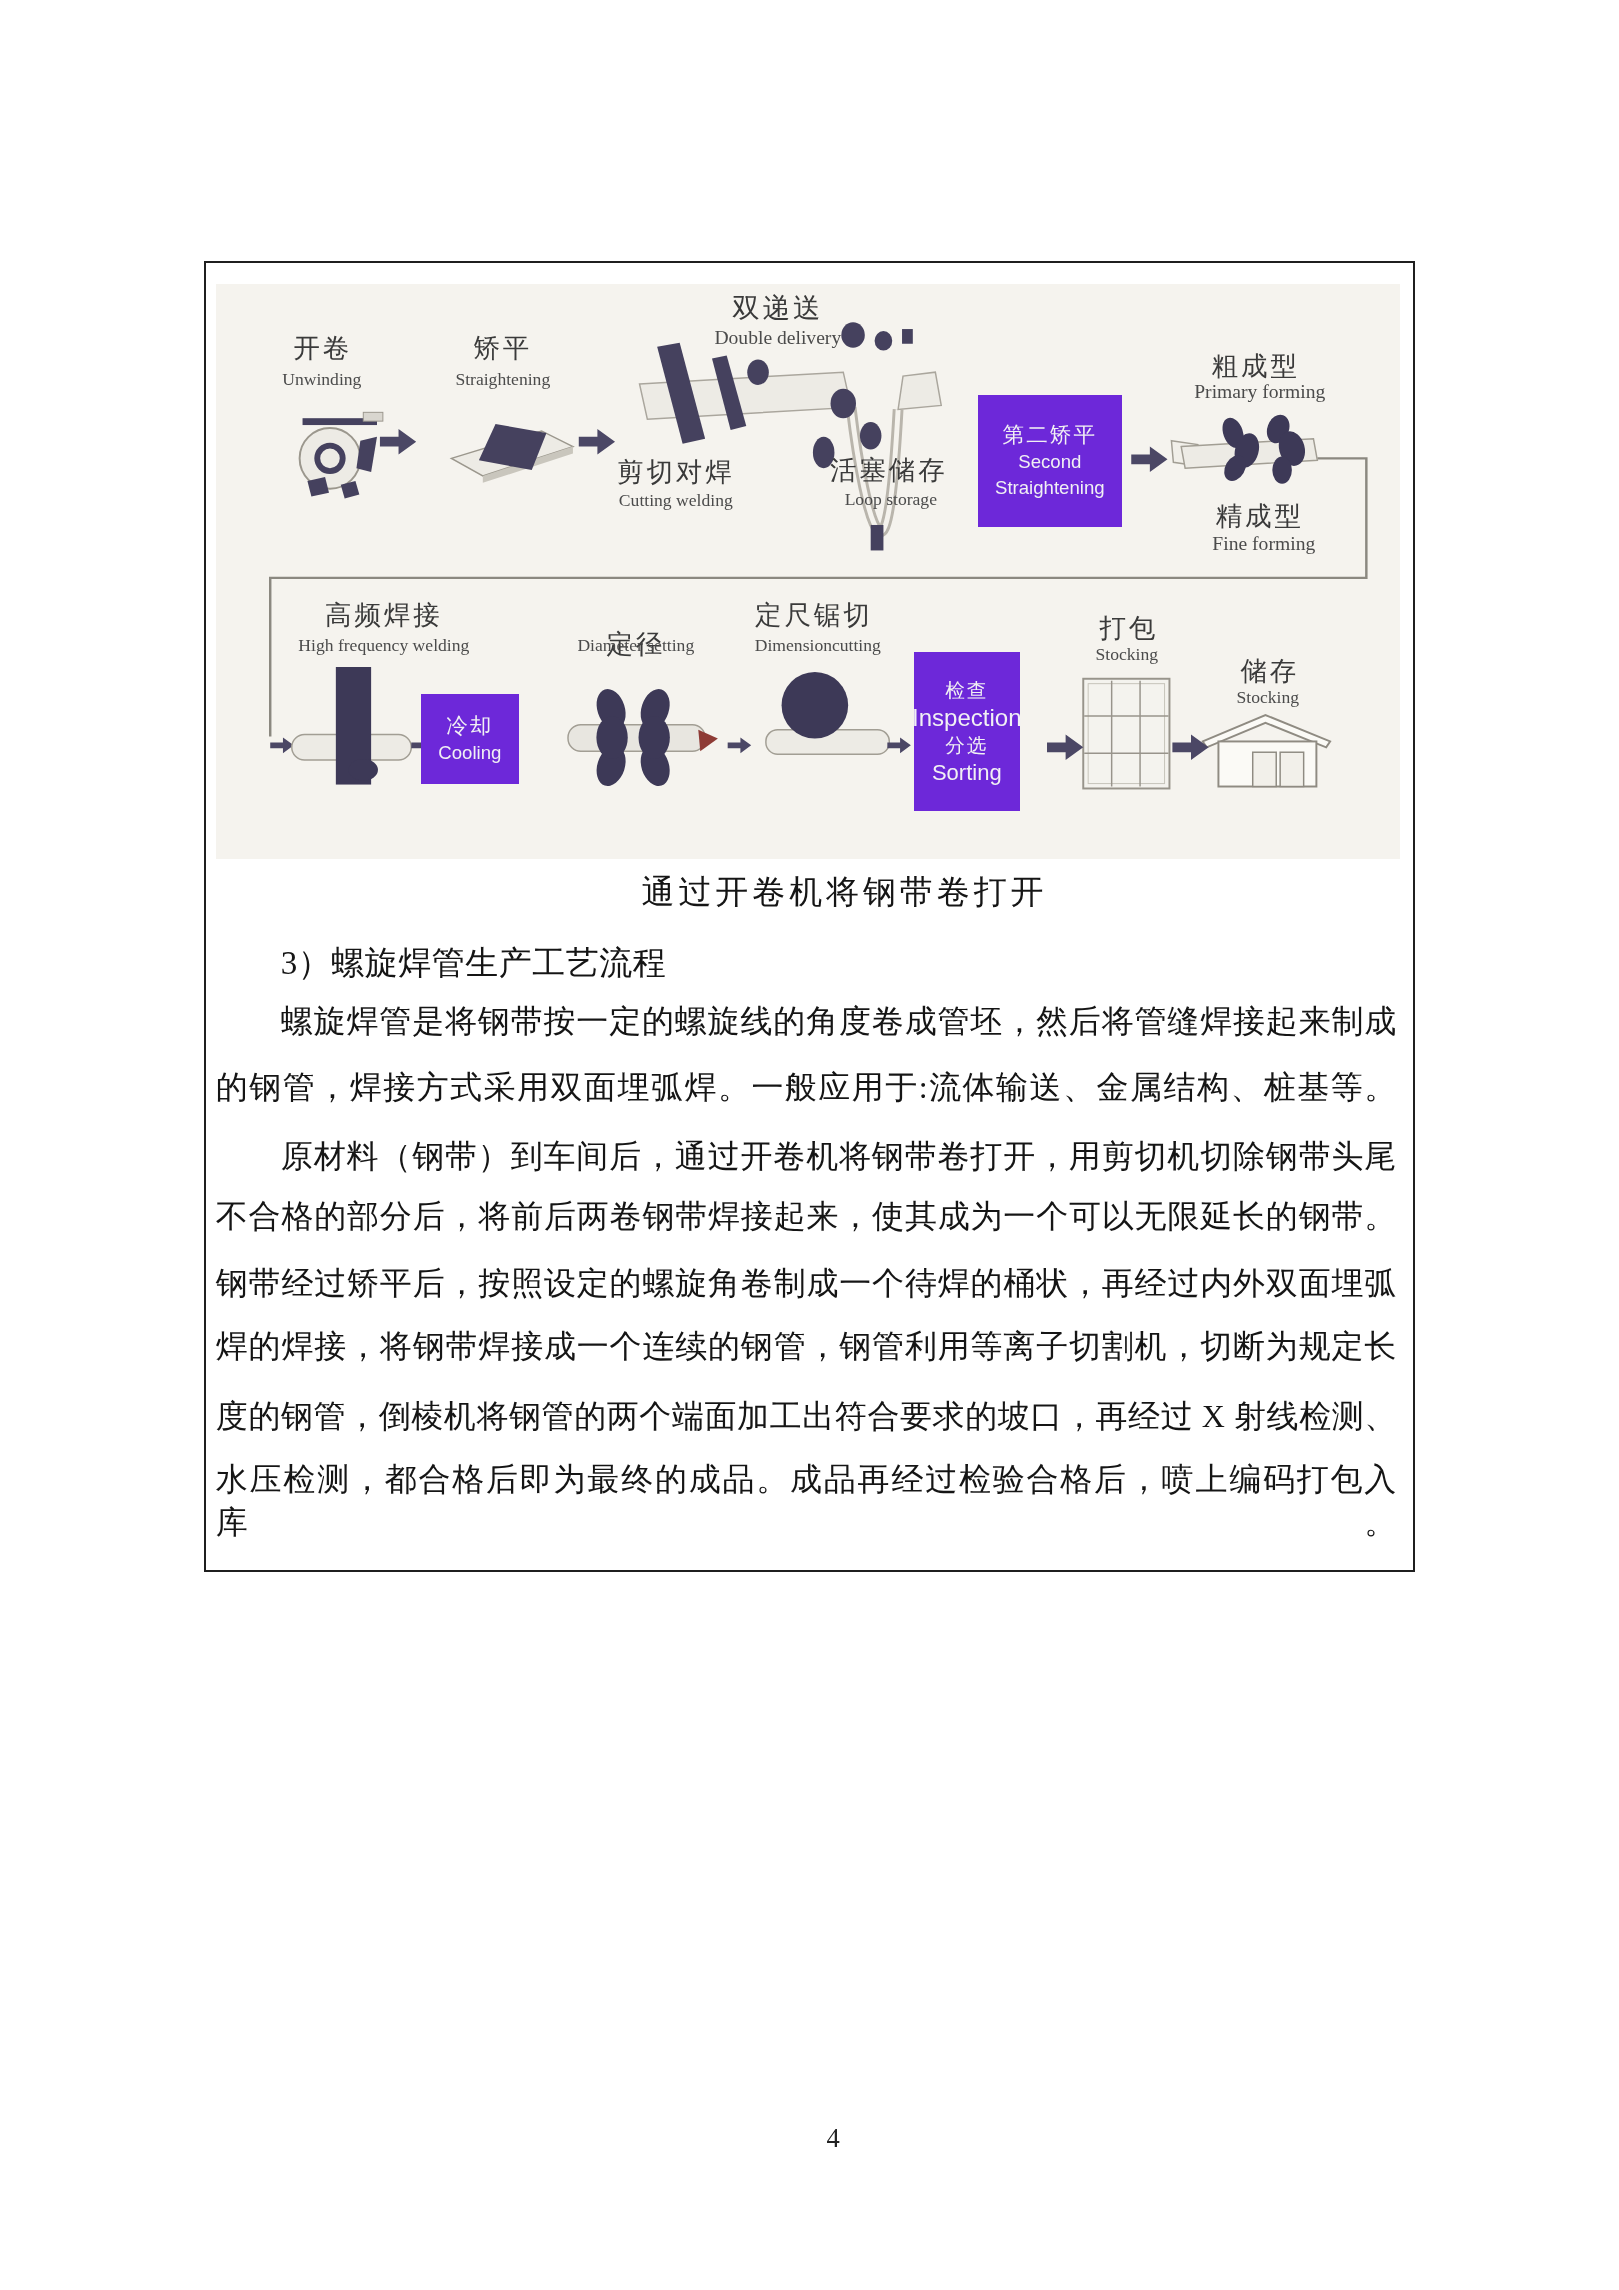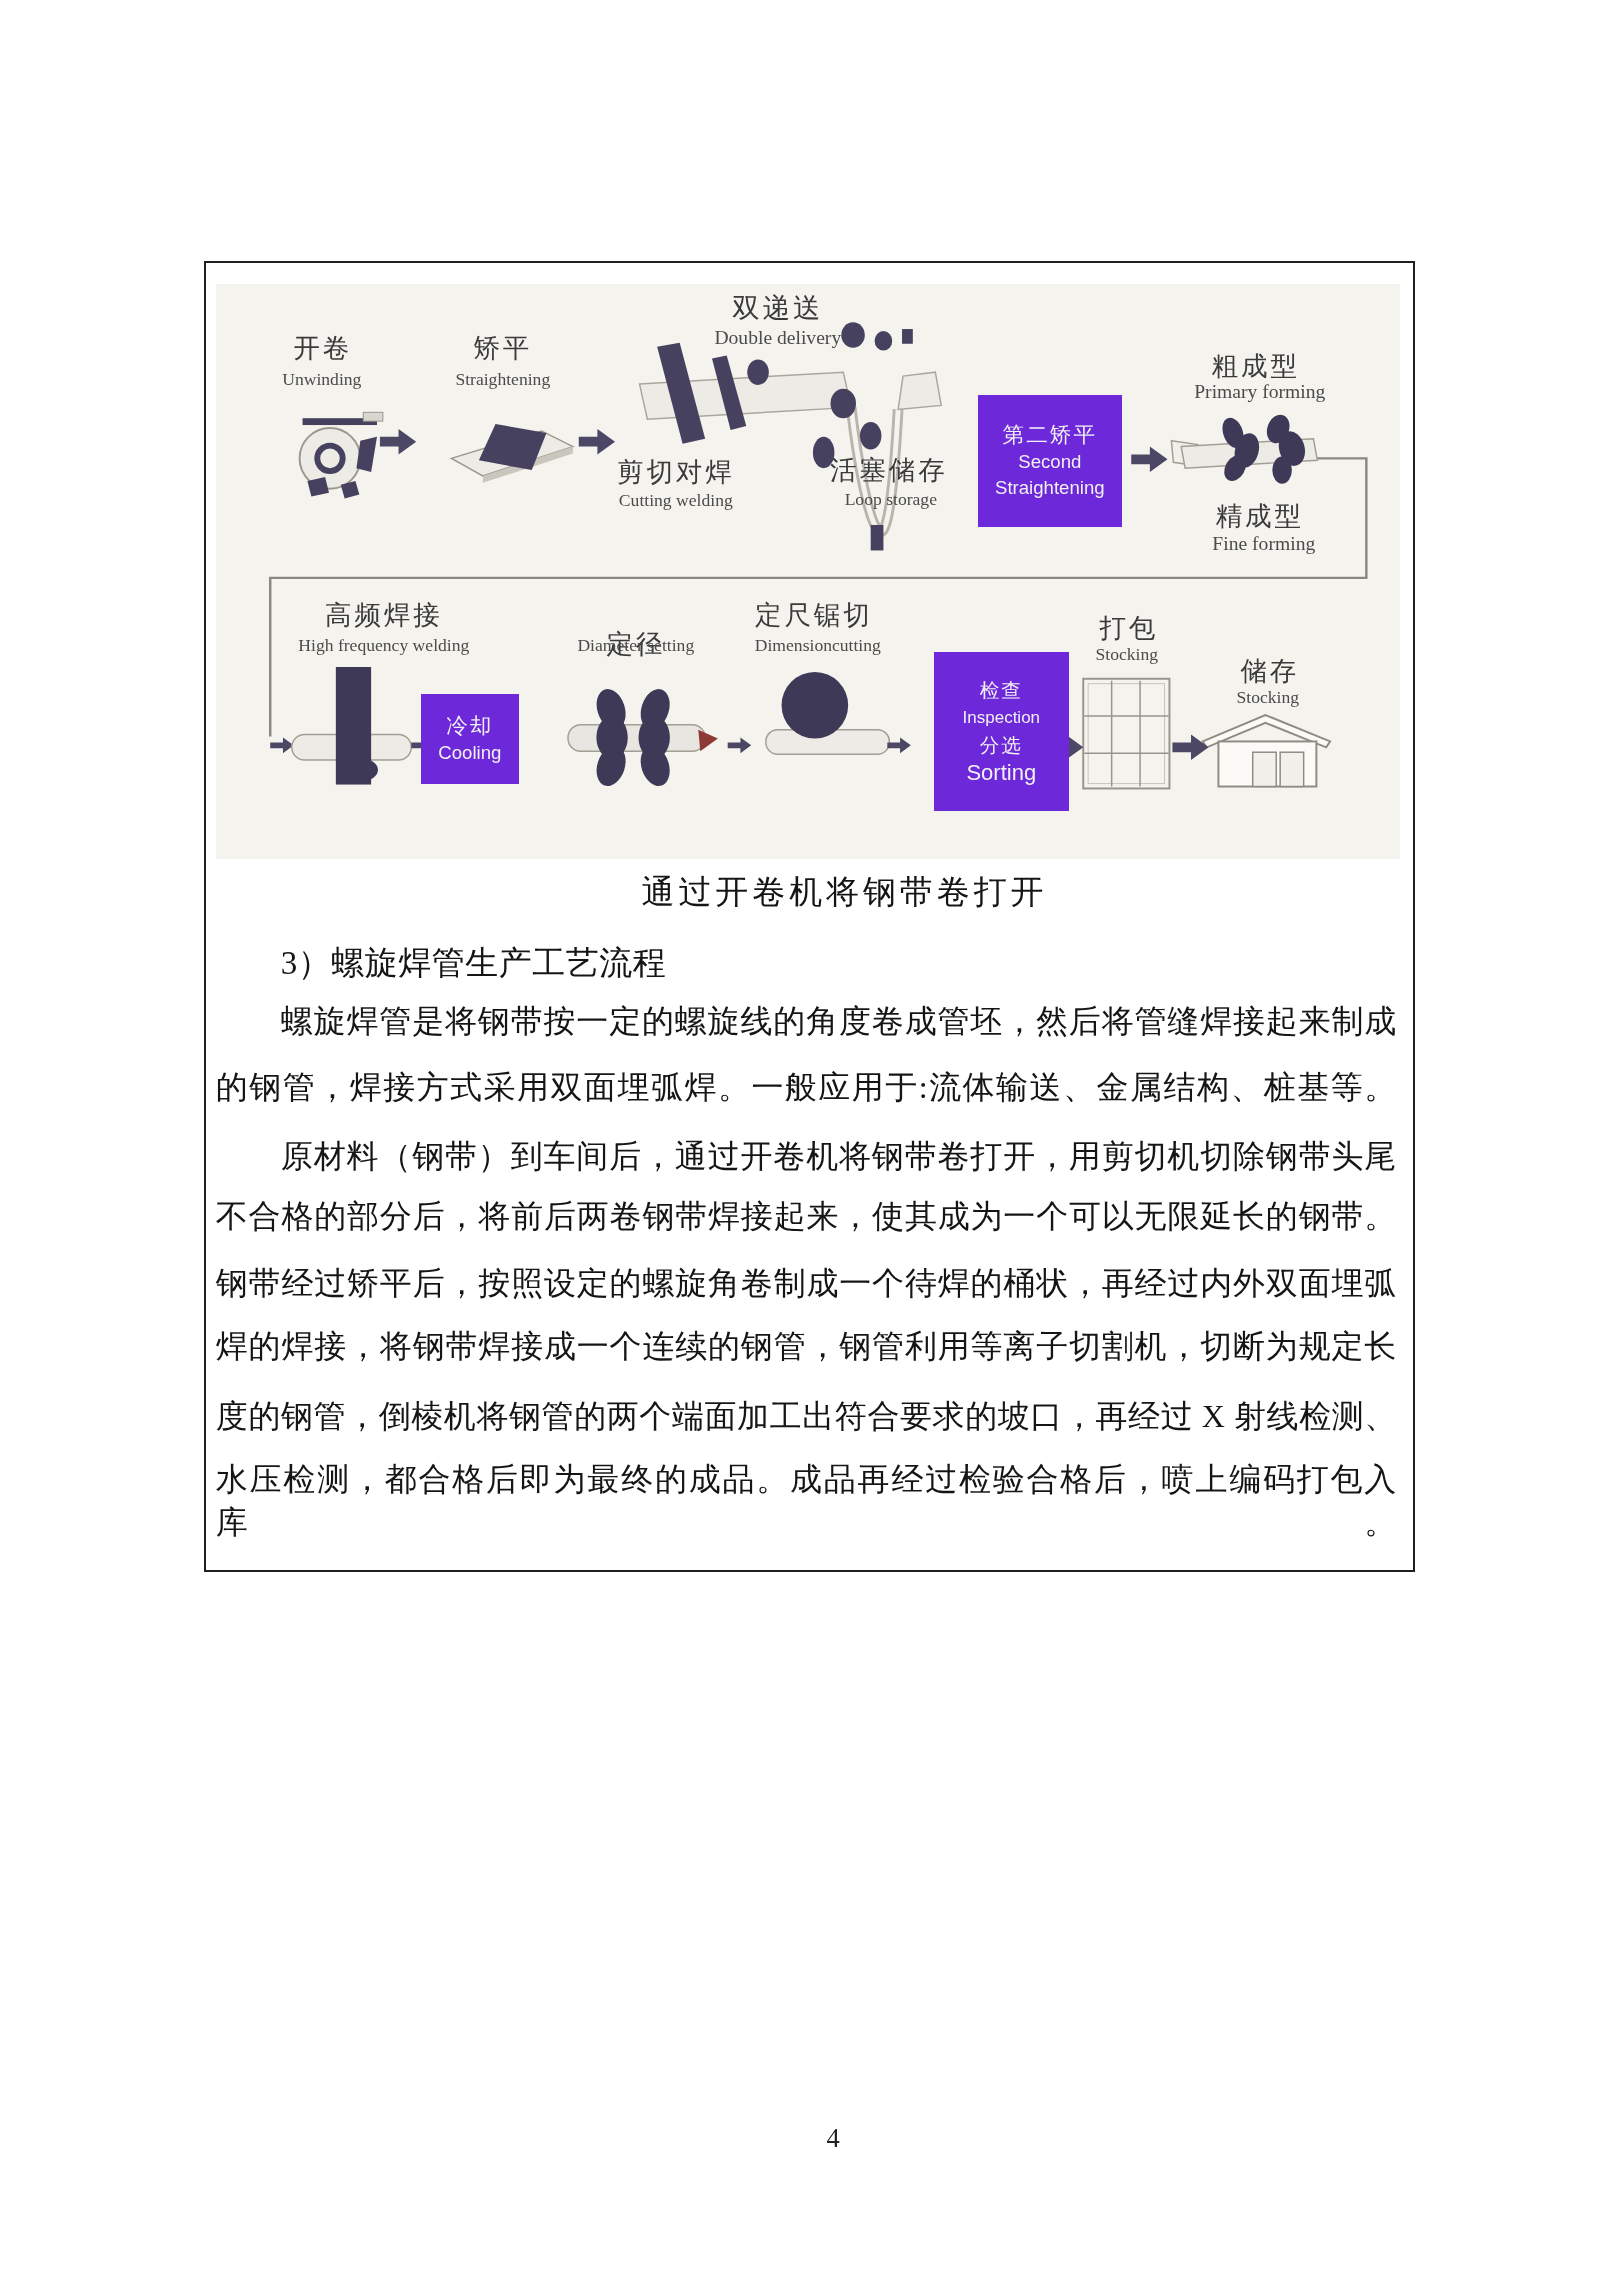--- a/index.html
+++ b/index.html
@@ -163,23 +163,23 @@
     <div class="dlabel zh" style="left:913px;top:344px;">打包</div>
     <div class="dlabel en" style="left:911px;top:370px;">Stocking</div>
     <div class="dlabel zh" style="left:1054px;top:387px;">储存</div>
     <div class="dlabel en" style="left:1052px;top:413px;">Stocking</div>
 
     <div class="pbox" style="left:205px;top:410px;width:98px;height:90px;">
       <div class="bzh">冷却</div>
       <div class="ben">Cooling</div>
     </div>
 
-    <div class="pbox" style="left:698px;top:368px;width:135px;height:159px;margin-left:20px;">
+    <div class="pbox" style="left:698px;top:368px;width:106px;height:159px;">
       <div class="bzh" style="font-size:19.6px;">检查</div>
-      <div class="ben" style="font-size:17px;">Inspection</div>
+      <div class="ben" style="font-size:24px;">Inspection</div>
       <div class="bzh" style="font-size:19.6px;">分选</div>
       <div class="ben" style="font-size:22px;">Sorting</div>
     </div>
   </div>
 
   <div class="caption">通过开卷机将钢带卷打开</div>
 
   <div class="tline ind" style="top:679px;font-size:33px;">3）螺旋焊管生产工艺流程</div>
   <div class="tline fill ind" style="top:737px;">螺旋焊管是将钢带按一定的螺旋线的角度卷成管坯，然后将管缝焊接起来制成</div>
   <div class="tline fill" style="top:803px;">的钢管，焊接方式采用双面埋弧焊。一般应用于:流体输送、金属结构、桩基等。</div>

